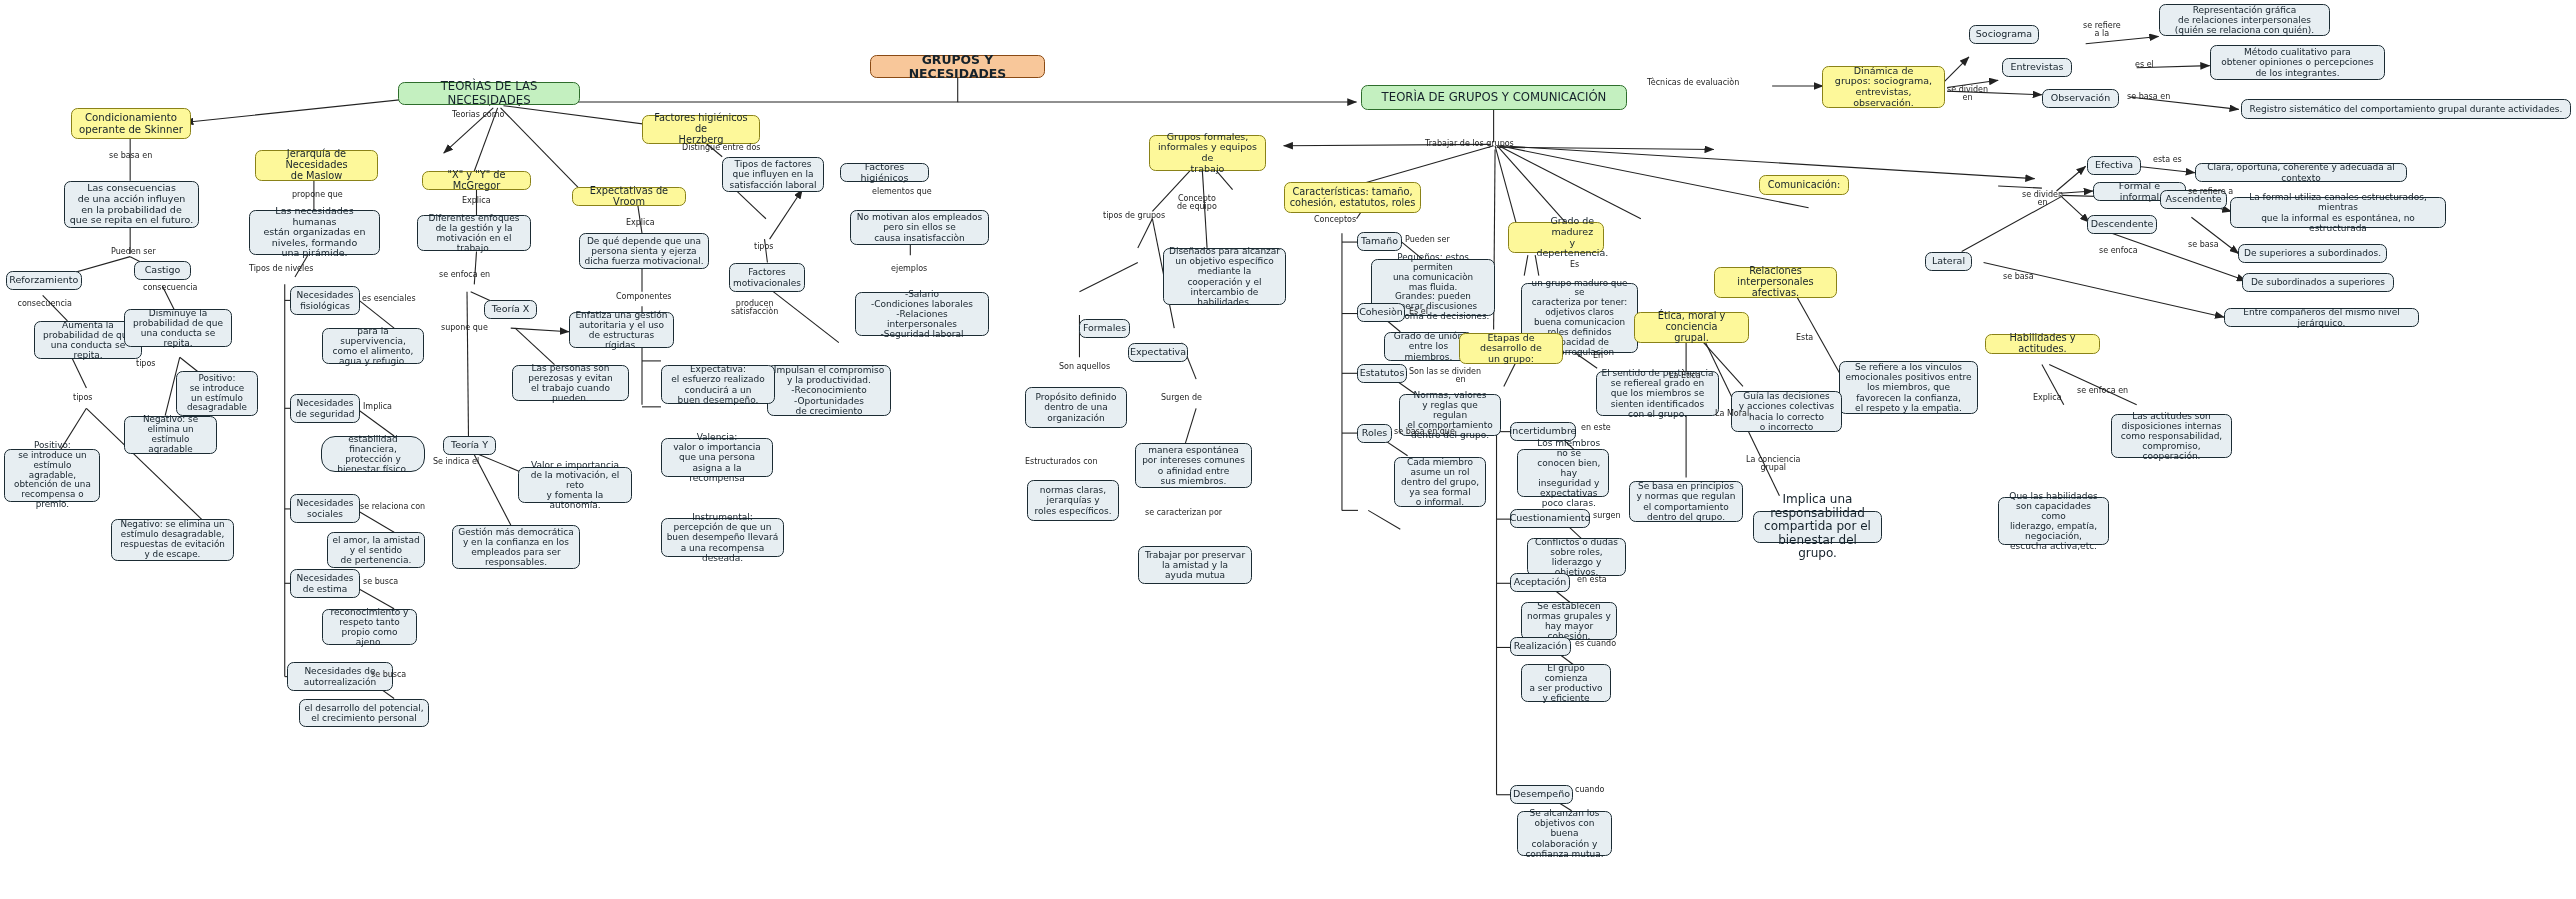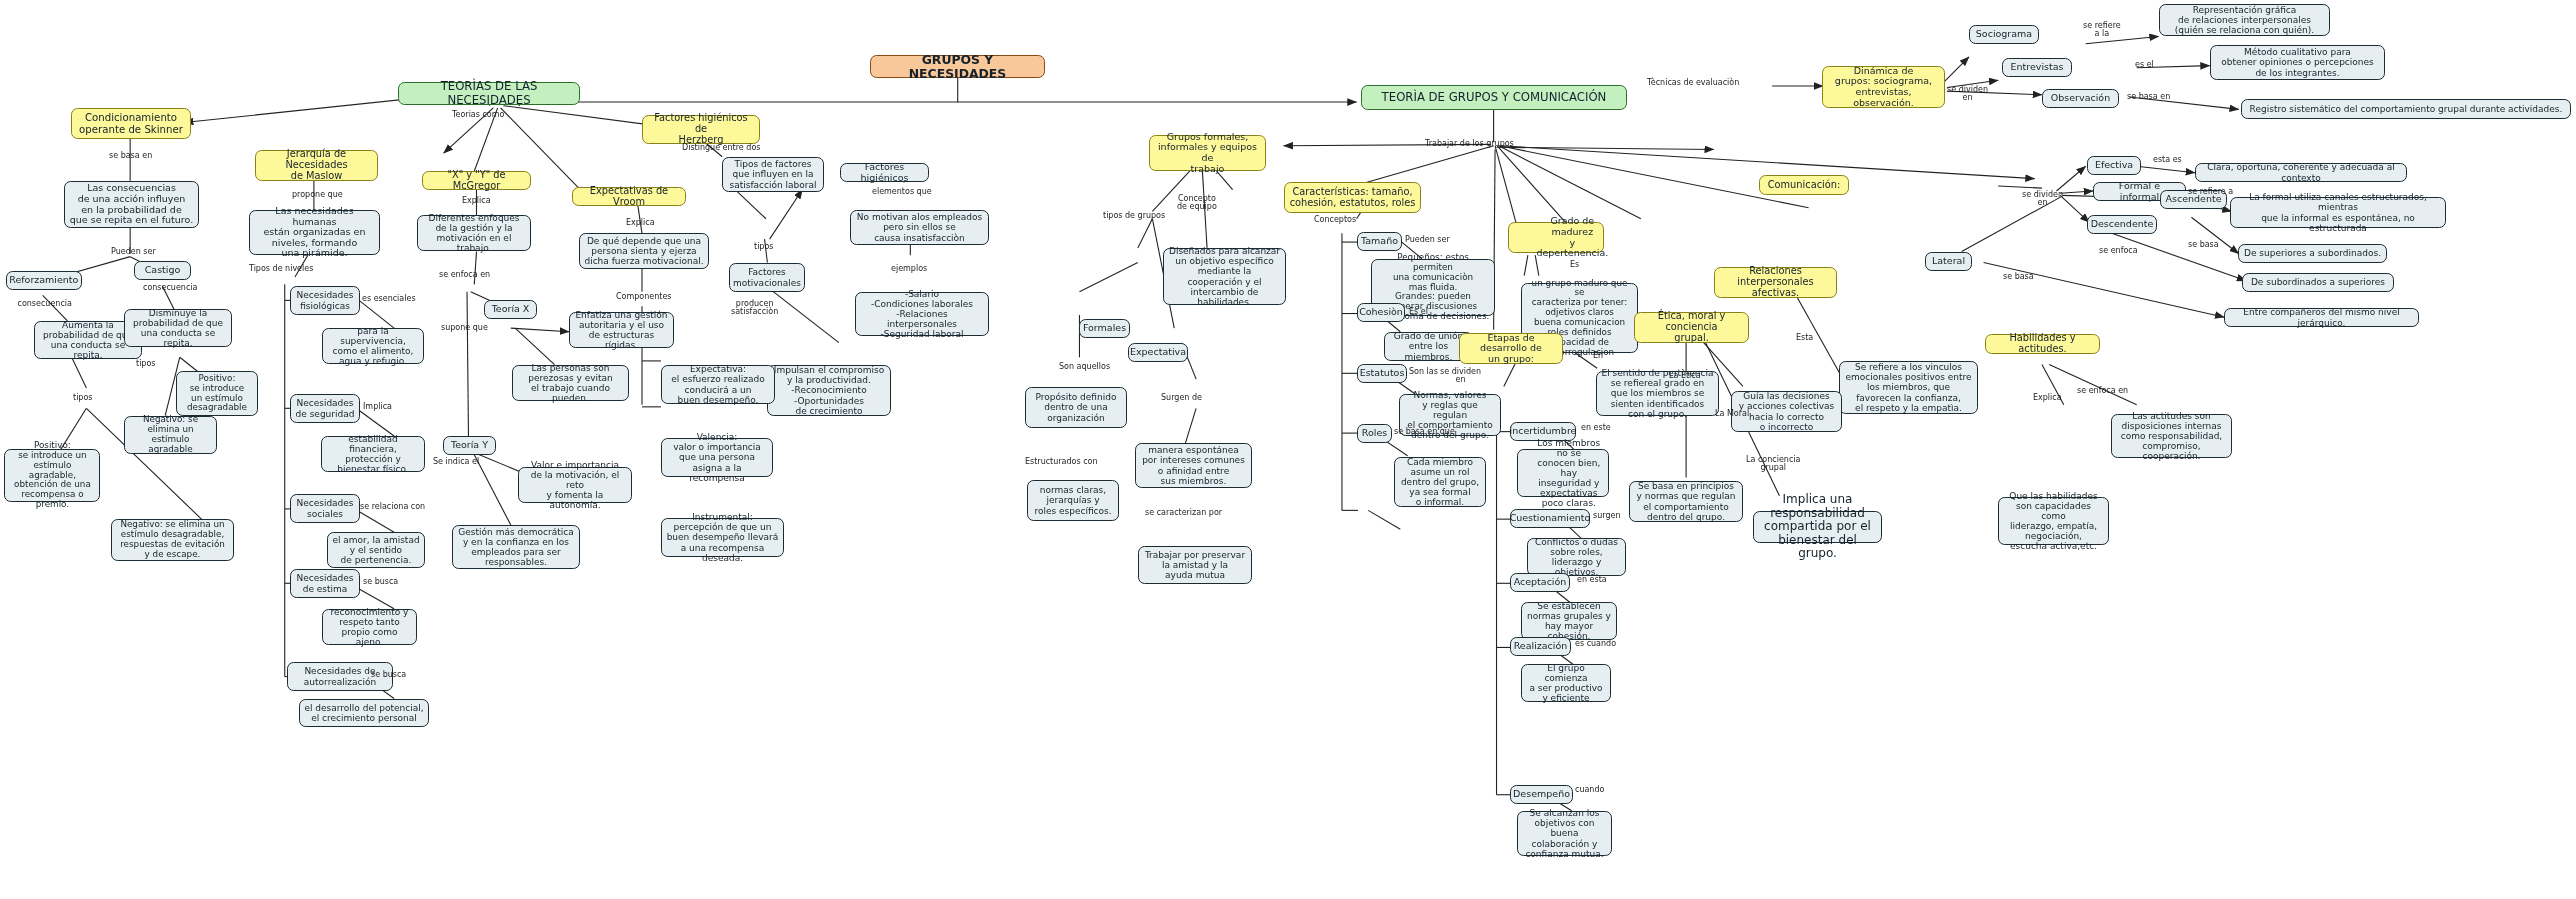--- a/index.html
+++ b/index.html
@@ -216,21 +216,21 @@
 están organizadas en
 niveles, formando
 una pirámide.</div>
   <div class="node n-blue" style="left:290px;top:286px;width:70px;height:29px;font-size:9px;">Necesidades
 fisiológicas</div>
   <div class="node n-blue" style="left:322px;top:328px;width:102px;height:36px;font-size:9px;">para la supervivencia,
 como el alimento,
 agua y refugio.</div>
   <div class="node n-blue" style="left:290px;top:394px;width:70px;height:29px;font-size:9px;">Necesidades
 de seguridad</div>
-  <div class="node n-blue" style="left:321px;top:436px;width:104px;height:36px;font-size:9px;">estabilidad financiera,
+  <div class="node n-blue" style="left:321px;top:436px;width:104px;height:36px;font-size:9px;border-radius:14px;">estabilidad financiera,
 protección y
 bienestar físico.</div>
   <div class="node n-blue" style="left:290px;top:494px;width:70px;height:29px;font-size:9px;">Necesidades
 sociales</div>
   <div class="node n-blue" style="left:327px;top:532px;width:98px;height:36px;font-size:9px;">el amor, la amistad
 y el sentido
 de pertenencia.</div>
   <div class="node n-blue" style="left:290px;top:569px;width:70px;height:29px;font-size:9px;">Necesidades
 de estima</div>
   <div class="node n-blue" style="left:322px;top:609px;width:95px;height:36px;font-size:9px;">reconocimiento y

